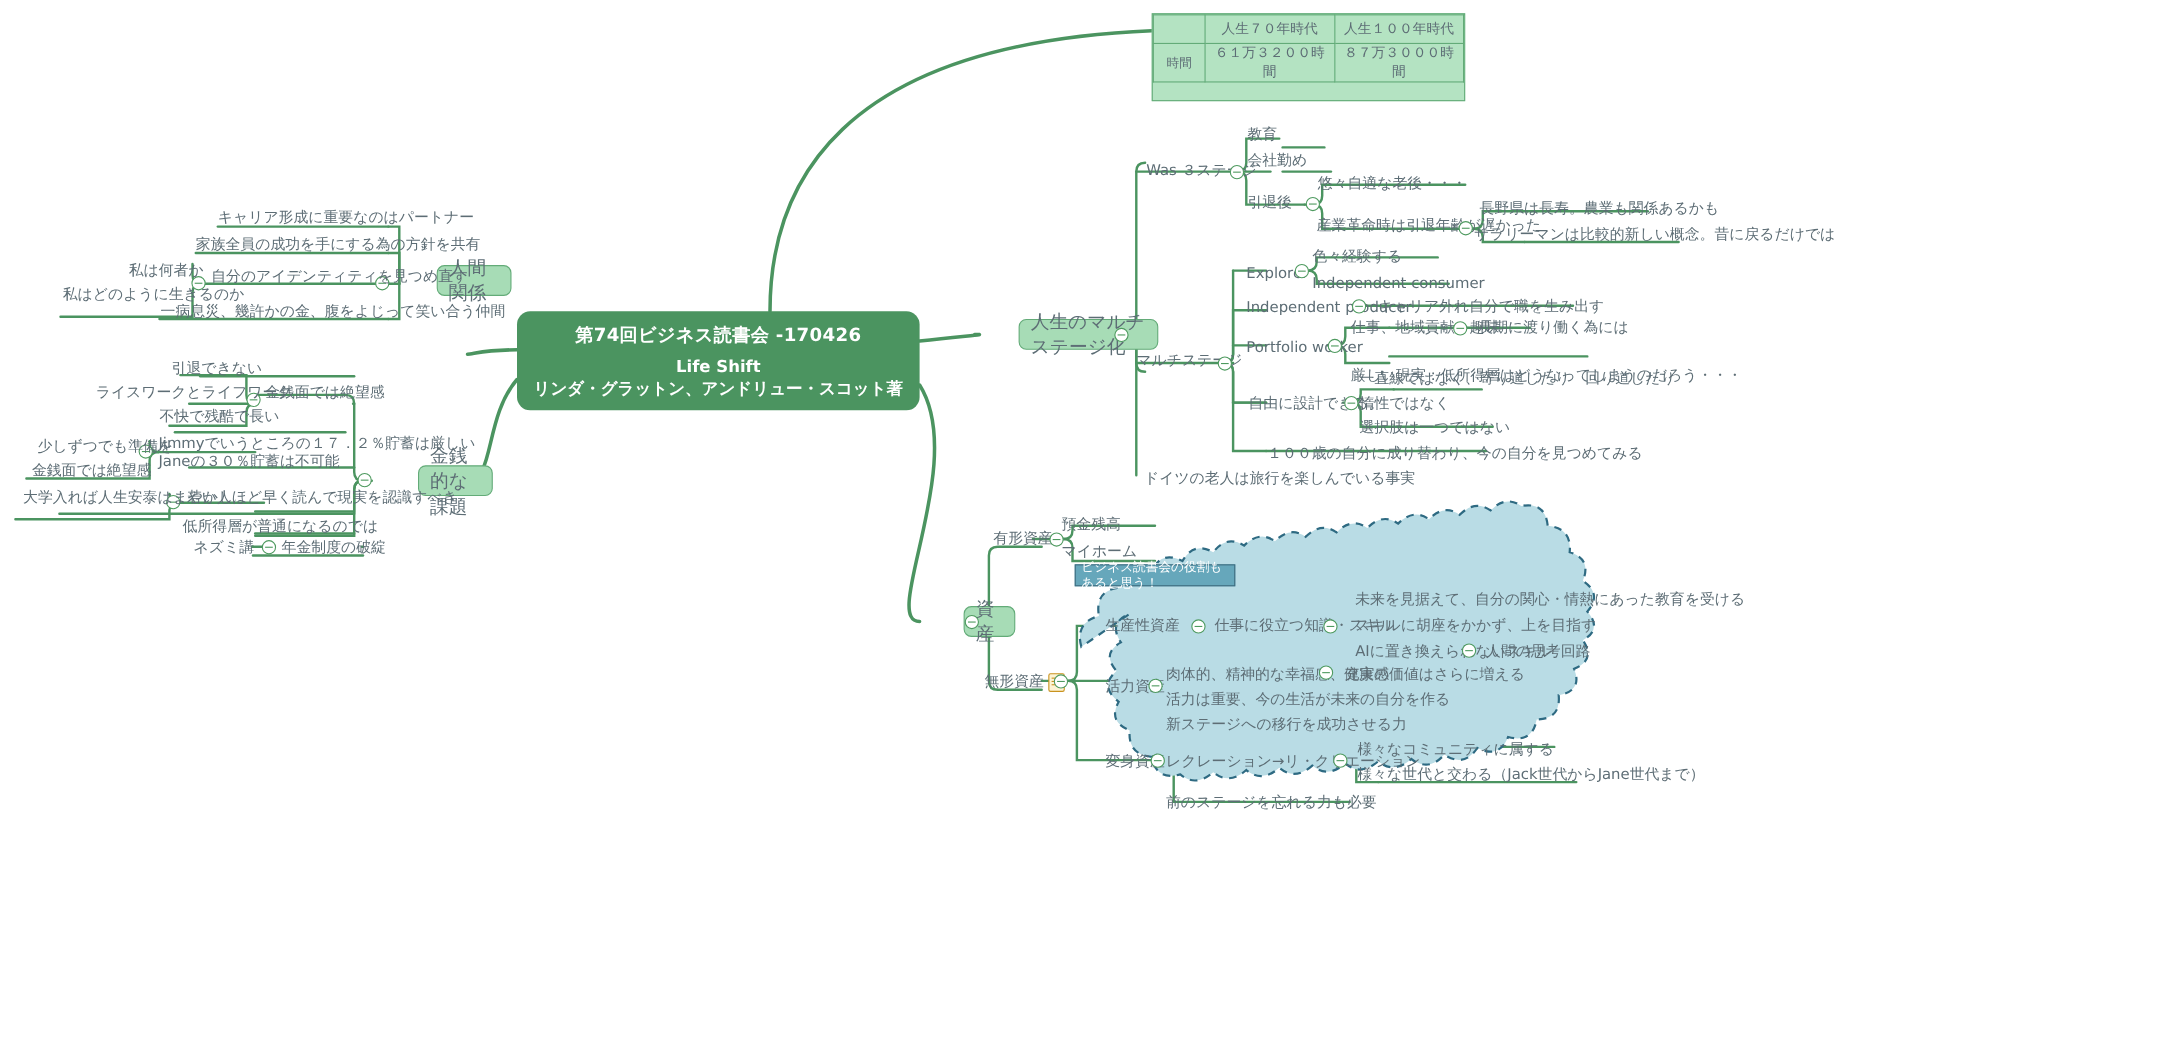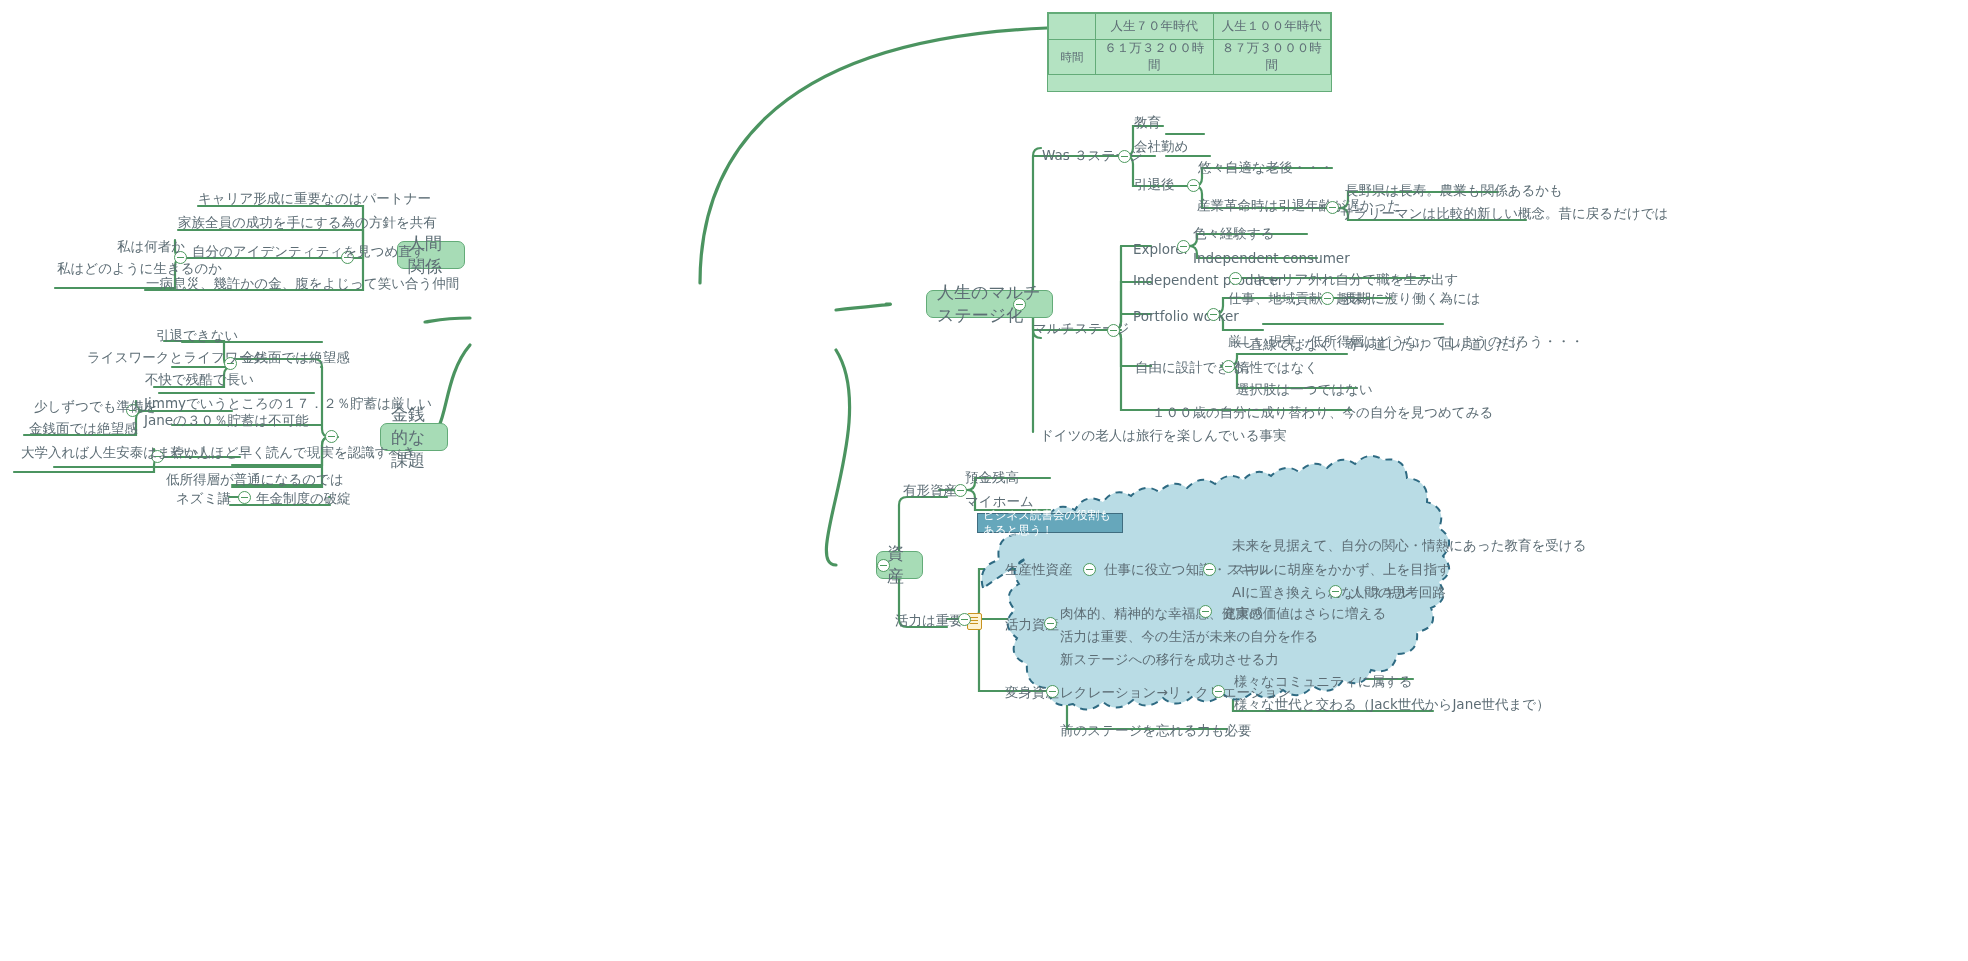--- a/index.html
+++ b/index.html
@@ -261,20 +261,25 @@
          q-8,20 -28,10 q-12,18 -30,6
          q-14,16 -30,4 q-16,14 -30,2
          q-16,14 -30,2 q-16,14 -30,2
          q-16,14 -30,2 q-16,14 -30,2
          q-16,14 -30,2 q-16,14 -30,2
          q-22,6 -26,-16 q-22,-2 -20,-24
          q-20,-8 -10,-26 q-18,-14 -2,-28
          q-14,-16 4,-26 q-12,-18 8,-26 z" transform="translate(-2,-2) scale(1.0)" fill="#b9dce5" stroke="#2e6a82" stroke-width="2" stroke-dasharray="7,6" opacity="1"></path>
   </svg>
 
+  <div id="central">
+    <div class="t1">第74回ビジネス読書会 -170426</div>
+    <div class="t2">Life Shift</div>
+    <div class="t3">リンダ・グラットン、アンドリュー・スコット著</div>
+  </div>
 
   <div class="pill" style="left:357px;top:241px;width:68px;">
     <span>人間関係</span>
   </div>
   <div class="tg" style="left:341px;top:251px;"></div>
 
   <div class="pill" style="left:340px;top:423px;width:68px;">
     <span>金銭的な課題</span>
   </div>
   <div class="tg" style="left:325px;top:430px;"></div>
@@ -374,21 +379,21 @@
 
   <div class="nd" style="left:1152px;top:403px;">１００歳の自分に成り替わり、今の自分を見つめてみる</div>
   <div class="nd" style="left:1040px;top:426px;">ドイツの老人は旅行を楽しんでいる事実</div>
 
   <div class="nd" style="left:903px;top:481px;">有形資産</div>
   <div class="tg" style="left:954px;top:484px;"></div>
   <div class="nd" style="left:965px;top:468px;">預金残高</div>
   <div class="nd" style="left:965px;top:492px;">マイホーム</div>
 
   <div class="nd" style="left:895px;top:611px;">
-    <span>活力は重要</span>
+    <span>無形資産</span>
     <span class="ic-note2"></span>
   </div>
   <div class="tg" style="left:958px;top:613px;"></div>
 
   <div id="callout">
     <span>ビジネス読書会の役割もあると思う！</span>
   </div>
 
   <div class="nd" style="left:1005px;top:560px;">生産性資産</div>
   <div class="tg" style="left:1083px;top:563px;"></div>

